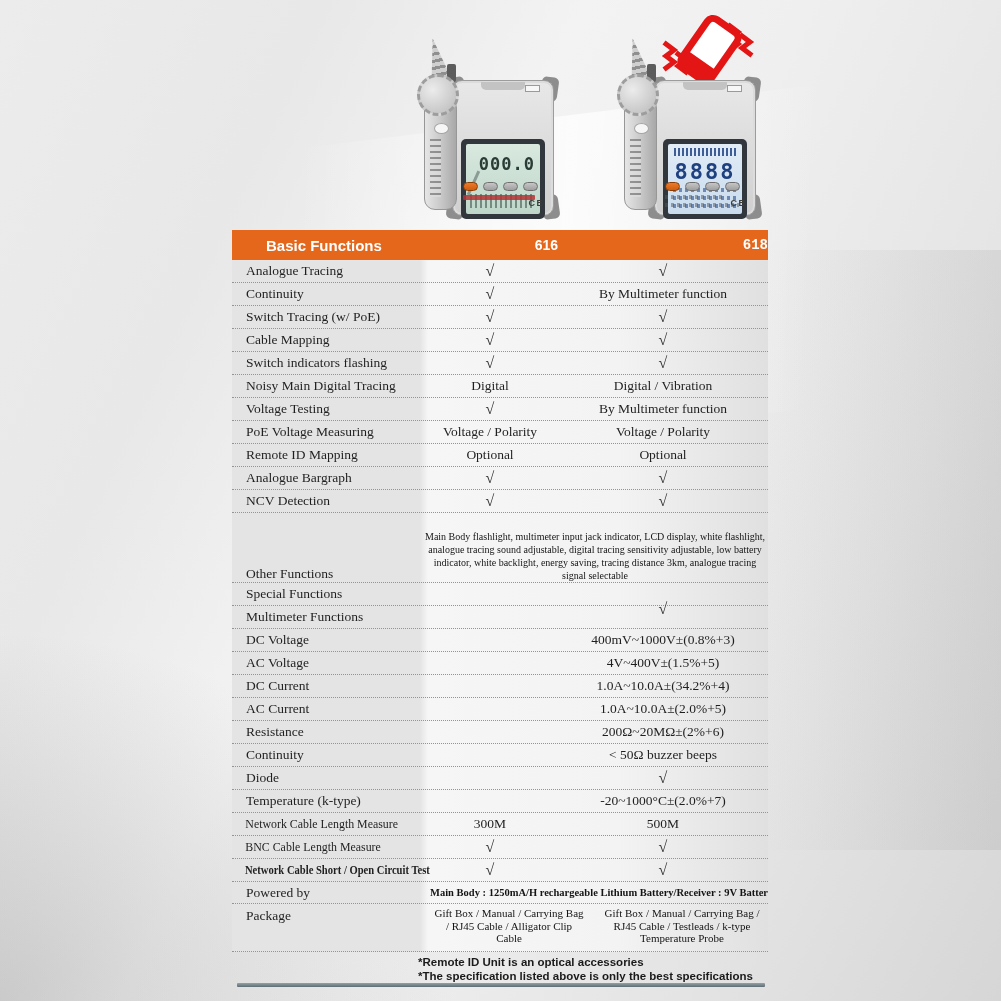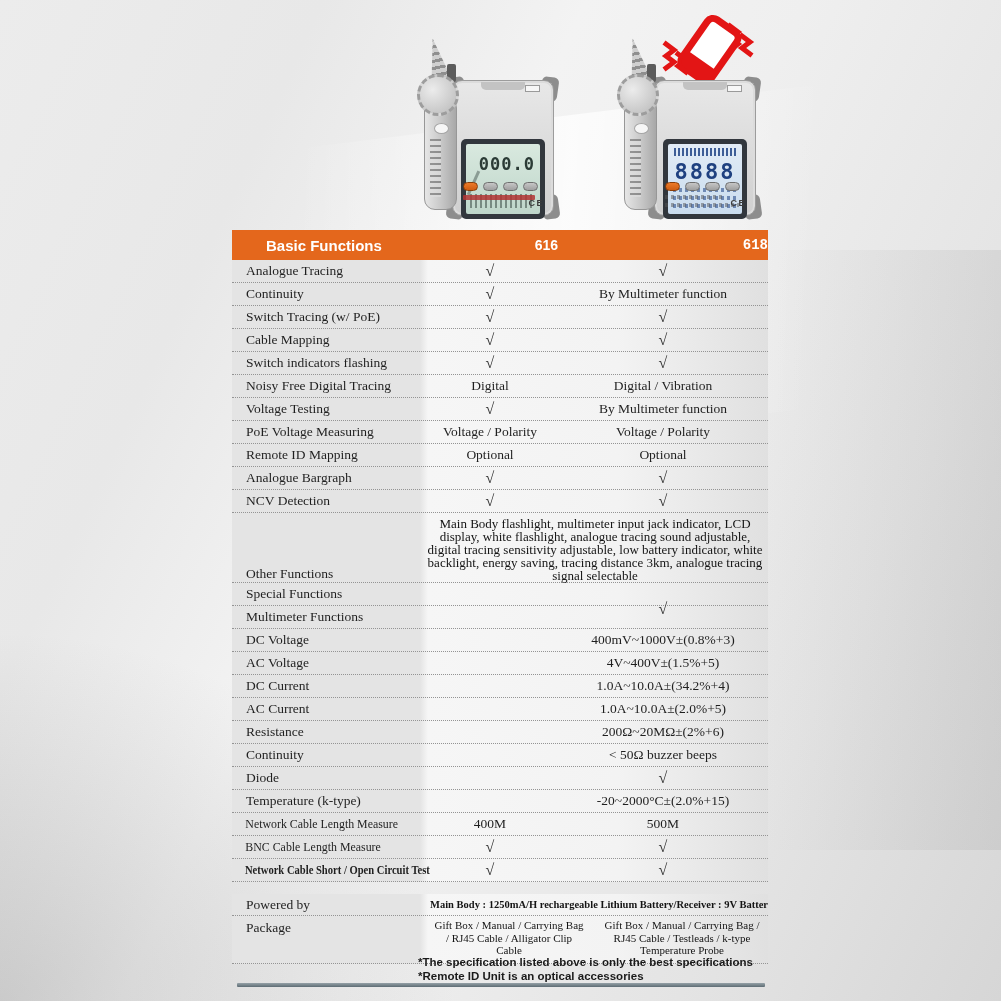--- a/index.html
+++ b/index.html
@@ -81,22 +81,22 @@
   .cell.label.sm{font-size:12.5px;transform:scaleX(.95);transform-origin:left center;}
   .cell.label.xs{font-size:11.5px;font-weight:bold;transform:scaleX(.92);transform-origin:left center;}
   .cell.val{font-size:13.5px;text-align:center;white-space:nowrap;}
   .cell.val.a{width:136px;}
   .cell.val.b{width:210px;}
   .cell.val.check{font-size:16px;color:#333;}
   .cell.val.raise{position:relative;top:-8px;}
   .row.tall{height:70px;align-items:flex-end;}
   .row.tall .cell.label{padding-top:5px;}
   .cell.span-val{width:346px;}
-  .row.span-para .cell.span-val{font-size:13px;line-height:13px;text-align:center;padding:4px 2px 0 2px;color:#141414;white-space:normal;}
-  .row.span-line{height:22px;margin-top:12px;}
+  .row.span-para .cell.span-val{font-size:10px;line-height:13px;text-align:center;padding:4px 2px 0 2px;color:#141414;white-space:normal;}
+  .row.span-line{height:22px;}
   .row.span-line .cell.span-val{font-size:10.5px;font-weight:bold;padding-left:8px;white-space:nowrap;overflow:hidden;color:#141414;}
   .row.package{height:48px;align-items:flex-start;}
   .row.package .cell.label{padding-top:4px;}
   .row.package .cell.val{font-size:11px;line-height:12.5px;text-align:center;white-space:normal;padding:3px 2px 0 10px;color:#141414;}
   .row.package .cell.val.a{width:166px;}
   .row.package .cell.val.b{width:180px;}
   .footnotes{position:absolute;left:232px;top:956px;width:536px;padding-left:186px;box-sizing:border-box;
     font-size:11.5px;font-weight:bold;line-height:13.5px;color:#1a1a1a;}
   .bottom-bar{position:absolute;left:237px;top:983px;width:528px;height:4px;border-radius:1px;
     background:linear-gradient(180deg,#95a1a7,#5d6c74);}
@@ -222,21 +222,21 @@
           <div class="cell label">Cable Mapping</div>
           <div class="cell val a check">√</div>
           <div class="cell val b check">√</div>
         </div>
         <div class="row">
           <div class="cell label">Switch indicators flashing</div>
           <div class="cell val a check">√</div>
           <div class="cell val b check">√</div>
         </div>
         <div class="row">
-          <div class="cell label">Noisy Free Digital Tracing</div>
+          <div class="cell label">Noisy Main Digital Tracing</div>
           <div class="cell val a">Digital</div>
           <div class="cell val b">Digital / Vibration</div>
         </div>
         <div class="row">
           <div class="cell label">Voltage Testing</div>
           <div class="cell val a check">√</div>
           <div class="cell val b">By Multimeter function</div>
         </div>
         <div class="row">
           <div class="cell label">PoE Voltage Measuring</div>
@@ -303,25 +303,25 @@
           <div class="cell val b">&lt; 50Ω buzzer beeps</div>
         </div>
         <div class="row">
           <div class="cell label">Diode</div>
           <div class="cell val a"></div>
           <div class="cell val b check">√</div>
         </div>
         <div class="row">
           <div class="cell label">Temperature (k-type)</div>
           <div class="cell val a"></div>
-          <div class="cell val b">-20~2000°C±(2.0%+15)</div>
+          <div class="cell val b">-20~1000°C±(2.0%+7)</div>
         </div>
         <div class="row">
           <div class="cell label sm">Network Cable Length Measure</div>
-          <div class="cell val a">400M</div>
+          <div class="cell val a">300M</div>
           <div class="cell val b">500M</div>
         </div>
         <div class="row">
           <div class="cell label sm">BNC Cable Length Measure</div>
           <div class="cell val a check">√</div>
           <div class="cell val b check">√</div>
         </div>
         <div class="row">
           <div class="cell label xs">Network Cable Short / Open Circuit Test</div>
           <div class="cell val a check">√</div>
@@ -333,17 +333,17 @@
         </div>
         <div class="row package">
           <div class="cell label">Package</div>
           <div class="cell val a">Gift Box / Manual / Carrying Bag / RJ45 Cable / Alligator Clip Cable</div>
           <div class="cell val b">Gift Box / Manual / Carrying Bag / RJ45 Cable / Testleads / k-type Temperature Probe</div>
         </div>
       </div>
   </div>
 
   <div class="footnotes">
+    <div>*Remote ID Unit is an optical accessories</div>
     <div>*The specification listed above is only the best specifications</div>
-    <div>*Remote ID Unit is an optical accessories</div>
   </div>
   <div class="bottom-bar"></div>
 </div>
 
 </body></html>

